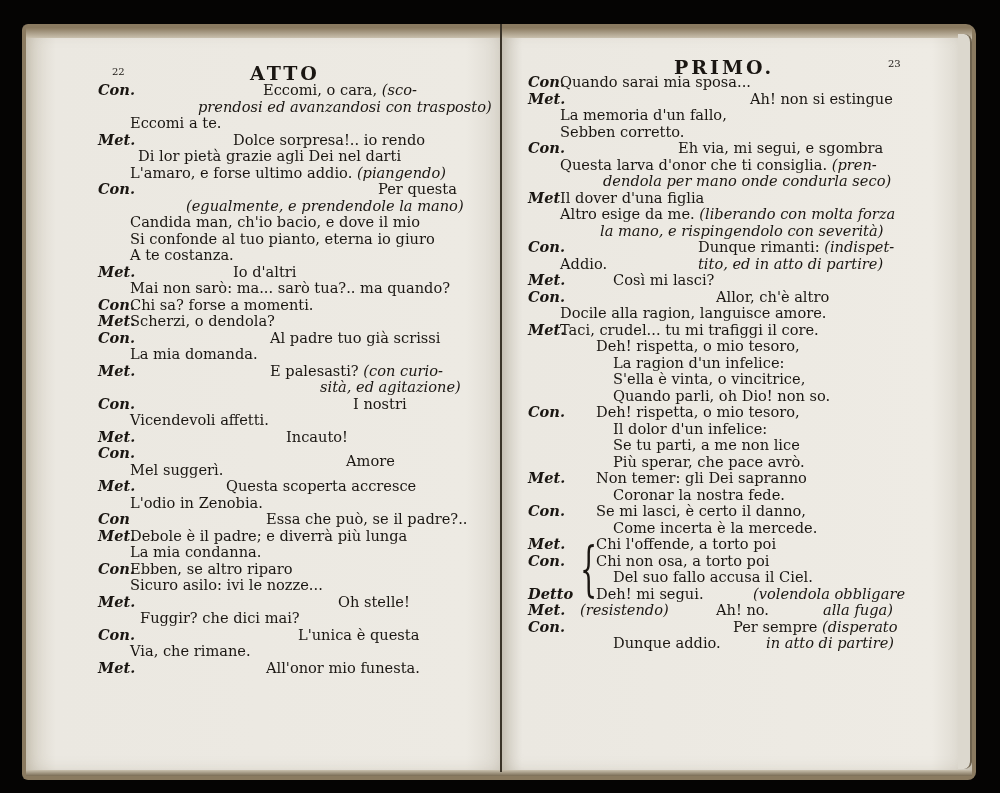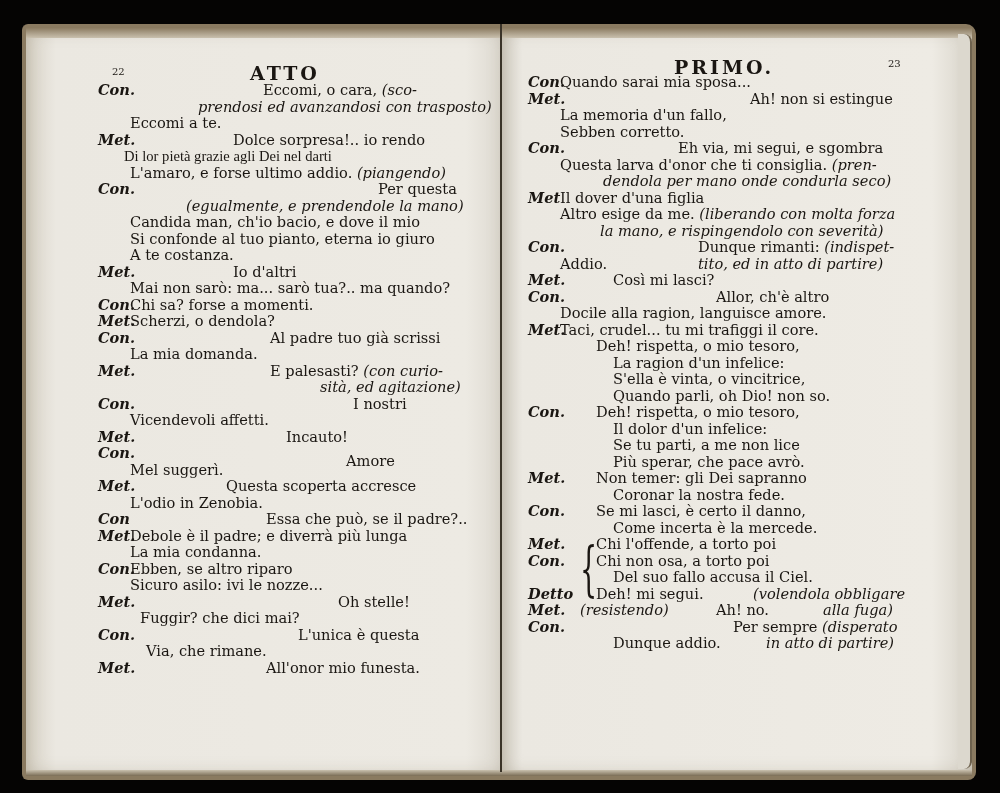--- a/index.html
+++ b/index.html
@@ -45,21 +45,21 @@
           <span class="txt" style="left: 100px;"><span class="it">prendosi ed avanzandosi con trasposto)</span></span>
         </div>
         <div class="ln">
           <span class="txt" style="left: 32px;"><span>Eccomi a te.</span></span>
         </div>
         <div class="ln">
           <span class="spk">Met.</span>
           <span class="txt" style="left: 135px;"><span>Dolce sorpresa!.. io rendo</span></span>
         </div>
         <div class="ln">
-          <span class="txt" style="left: 26px; font-family: Liberation Serif, serif;"><span>Di lor pietà grazie agli Dei nel darti</span></span>
+          <span class="txt" style="left: 40px;"><span>Di lor pietà grazie agli Dei nel darti</span></span>
         </div>
         <div class="ln">
           <span class="txt" style="left: 32px;"><span>L'amaro, e forse ultimo addio. </span><span class="it">(piangendo)</span></span>
         </div>
         <div class="ln">
           <span class="spk">Con.</span>
           <span class="txt" style="left: 280px;"><span>Per questa</span></span>
         </div>
         <div class="ln">
           <span class="txt" style="left: 88px;"><span class="it">(egualmente, e prendendole la mano)</span></span>
@@ -150,21 +150,21 @@
           <span class="txt" style="left: 240px;"><span>Oh stelle!</span></span>
         </div>
         <div class="ln">
           <span class="txt" style="left: 42px;"><span>Fuggir? che dici mai?</span></span>
         </div>
         <div class="ln">
           <span class="spk">Con.</span>
           <span class="txt" style="left: 200px;"><span>L'unica è questa</span></span>
         </div>
         <div class="ln">
-          <span class="txt" style="left: 48px;"><span>Via, che rimane.</span></span>
+          <span class="txt" style="left: 32px;"><span>Via, che rimane.</span></span>
         </div>
         <div class="ln">
           <span class="spk">Met.</span>
           <span class="txt" style="left: 168px;"><span>All'onor mio funesta.</span></span>
         </div>
       </div>
   </div>
   <div class="spine"></div>
   <div class="page right">
     <div class="topband"></div>

